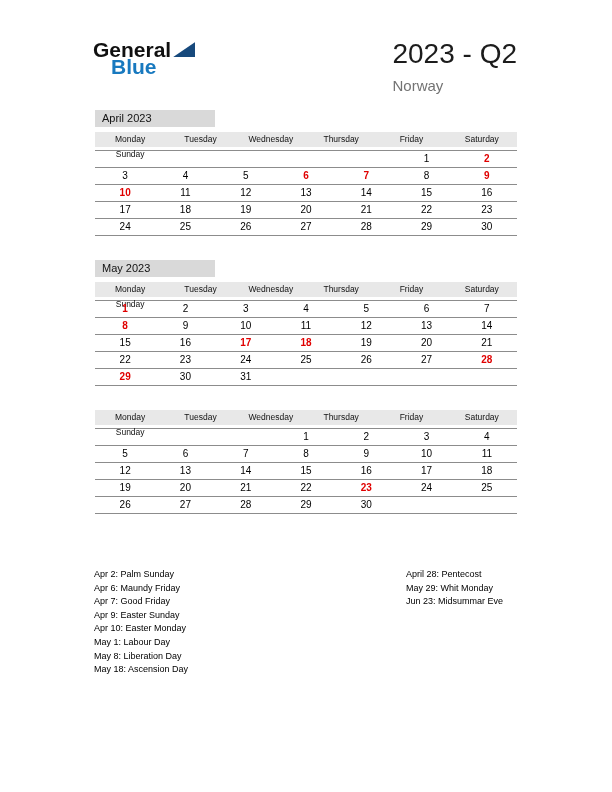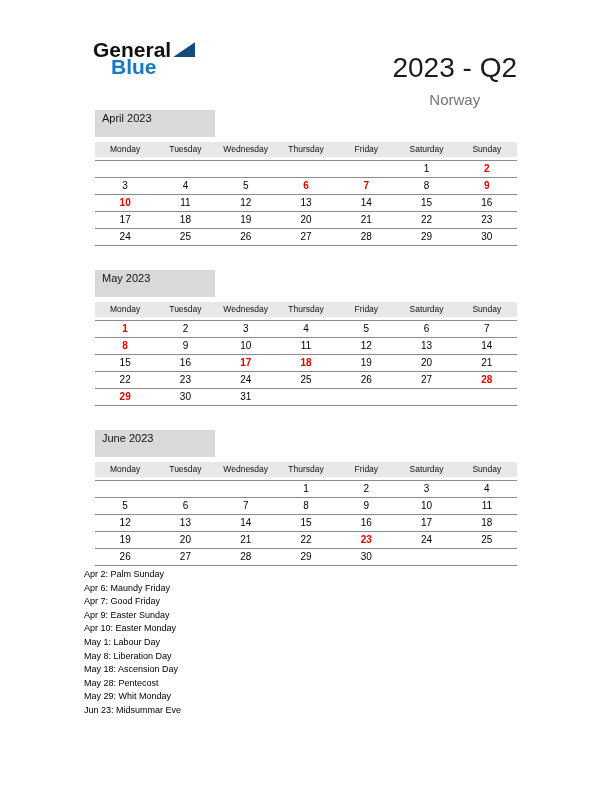--- a/index.html
+++ b/index.html
@@ -7,38 +7,38 @@
     position:relative; width:612px; height:792px; background:#ffffff;
     font-family:"Liberation Sans", sans-serif; overflow:hidden;
   }
   
   .logo { position:absolute; left:93px; top:38px; }
   .logo-line1 { font-size:21px; font-weight:700; color:#101010; }
   .logo-tri { display:inline-block; width:22px; height:15px; background:#17497c;
     clip-path:polygon(0 100%, 100% 0, 100% 100%); margin-left:2px; vertical-align:baseline; }
   .logo-line2 { font-size:21px; font-weight:700; color:#1879bf; margin-left:18px; margin-top:-7px; }
   
-  .header-right { position:absolute; right:95px; top:52px; text-align:center; }
+  .header-right { position:absolute; right:95px; top:38px; text-align:left; }
   .title { font-size:28px; color:#1c1c1c; font-weight:400; }
   .region { font-size:15px; color:#737373; margin-top:7px; }
   
   #months { position:absolute; left:95px; top:110px; width:422px; }
   .month { margin-bottom:24px; }
-  .month-title { width:113px; height:27px; line-height:17px; background:#d9d9d9;
+  .month-title { width:113px; height:17px; line-height:17px; background:#d9d9d9;
     font-size:11px; padding-left:7px; color:#111; }
-  .wk-row { display:grid; grid-template-columns:repeat(7,1fr); background:#e8e8e8;
+  .wk-row { display:grid; grid-template-columns:repeat(6,1fr); background:#e8e8e8;
     height:15px; margin-top:5px; }
   .wk { font-size:8.5px; text-align:center; line-height:15px; color:#111; }
   .weeks { margin-top:3px; border-top:1px solid #8c8c8c; }
   .week { display:grid; grid-template-columns:repeat(7,1fr);
     border-bottom:1px solid #8c8c8c; height:16px; }
   .day { text-align:center; font-size:10px; line-height:16px; color:#000; }
   .day.holiday { color:#e00000; font-weight:700; }
   
-  .holidays { position:absolute; left:84px; top:568px; width:430px; display:flex;flex-direction:column; }
+  .holidays { position:absolute; left:94px; top:568px; width:430px; display:flex; }
   .hcol-left { width:312px; }
   .hcol-right { width:118px; }
   .hline { font-size:9px; line-height:13.6px; color:#000; white-space:nowrap; }
 </style>
 </head>
 <body>
 
 <div class="page">
 
   <div class="logo">
@@ -166,21 +166,20 @@
             <div class="day">30</div>
             <div class="day">31</div>
             <div class="day"></div>
             <div class="day"></div>
             <div class="day"></div>
             <div class="day"></div>
           </div>
         </div>
       </div>
       <div class="month">
-        <div class="month-title">June 2023</div>
         <div class="wk-row">
           <div class="wk">Monday</div>
           <div class="wk">Tuesday</div>
           <div class="wk">Wednesday</div>
           <div class="wk">Thursday</div>
           <div class="wk">Friday</div>
           <div class="wk">Saturday</div>
           <div class="wk">Sunday</div>
         </div>
         <div class="weeks">
@@ -238,19 +237,19 @@
         <div class="hline">Apr 2: Palm Sunday</div>
         <div class="hline">Apr 6: Maundy Friday</div>
         <div class="hline">Apr 7: Good Friday</div>
         <div class="hline">Apr 9: Easter Sunday</div>
         <div class="hline">Apr 10: Easter Monday</div>
         <div class="hline">May 1: Labour Day</div>
         <div class="hline">May 8: Liberation Day</div>
         <div class="hline">May 18: Ascension Day</div>
       </div>
     <div id="holiday-right" class="hcol-right">
-        <div class="hline">May 28: Pentecost</div>
+        <div class="hline">April 28: Pentecost</div>
         <div class="hline">May 29: Whit Monday</div>
         <div class="hline">Jun 23: Midsummar Eve</div>
       </div>
   </div>
 
 </div>
 
 </body></html>

